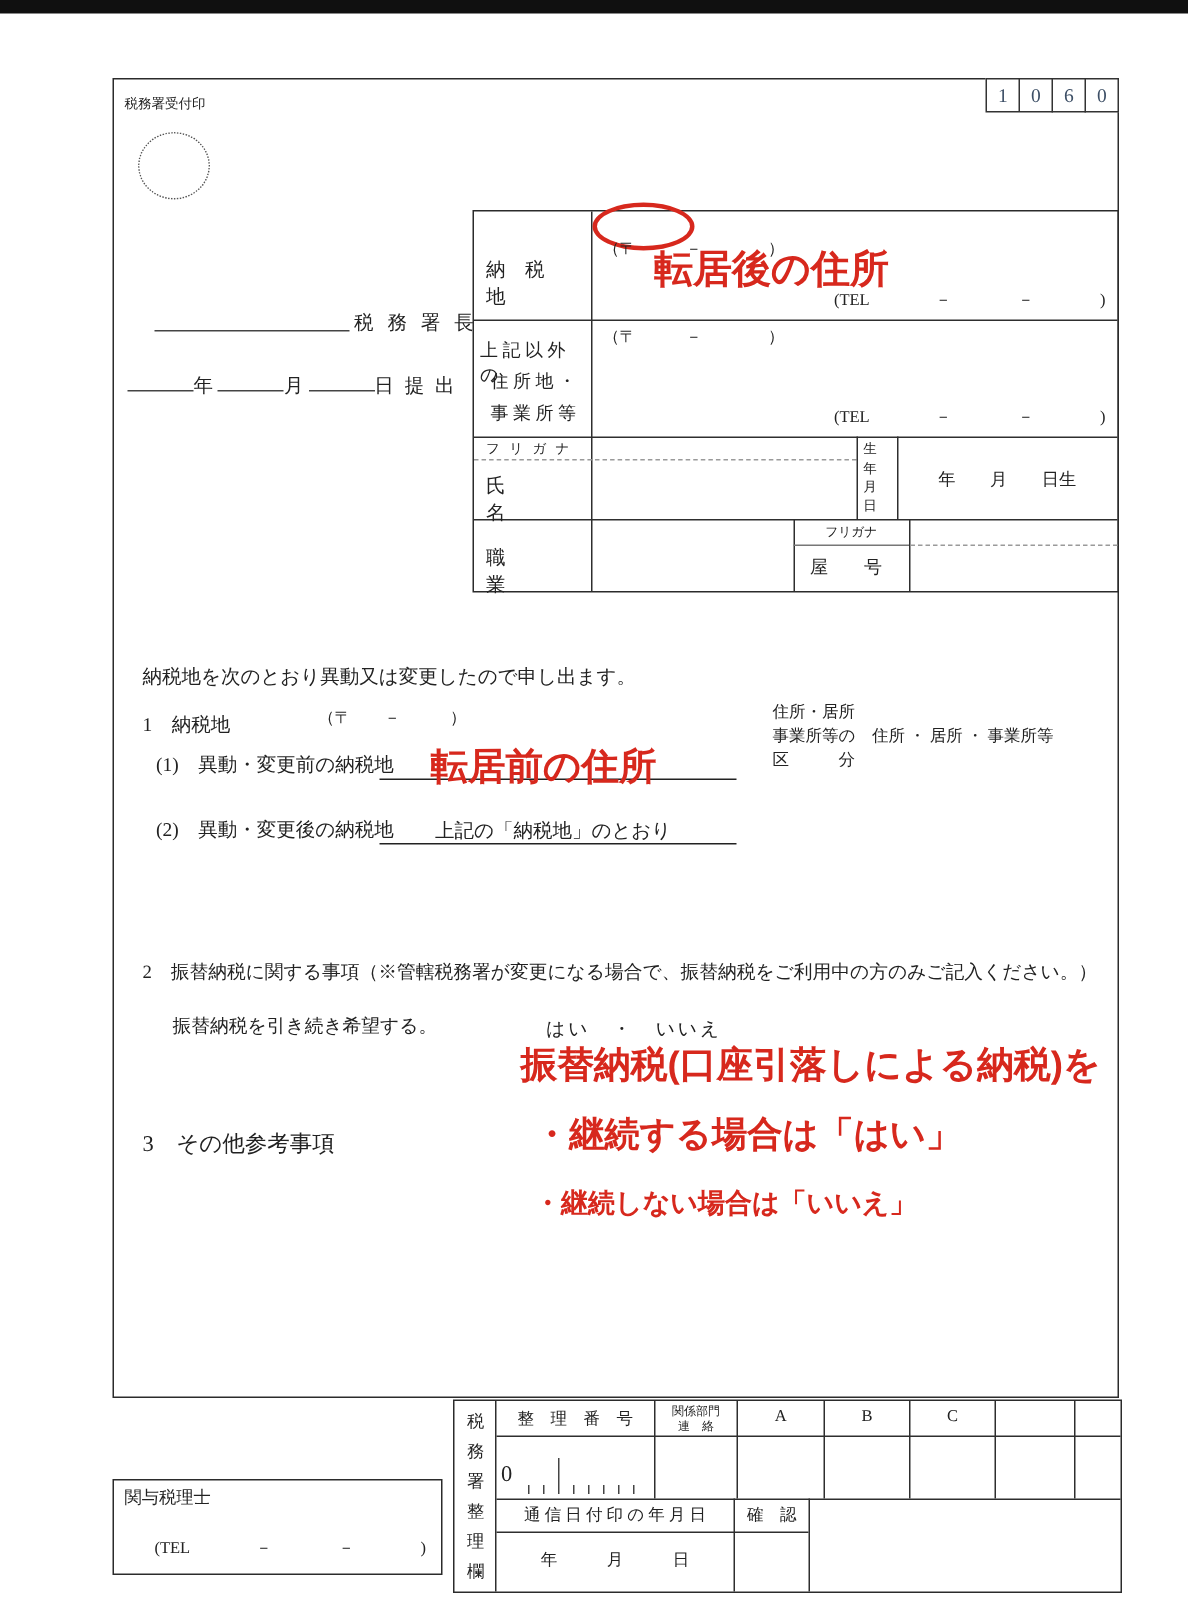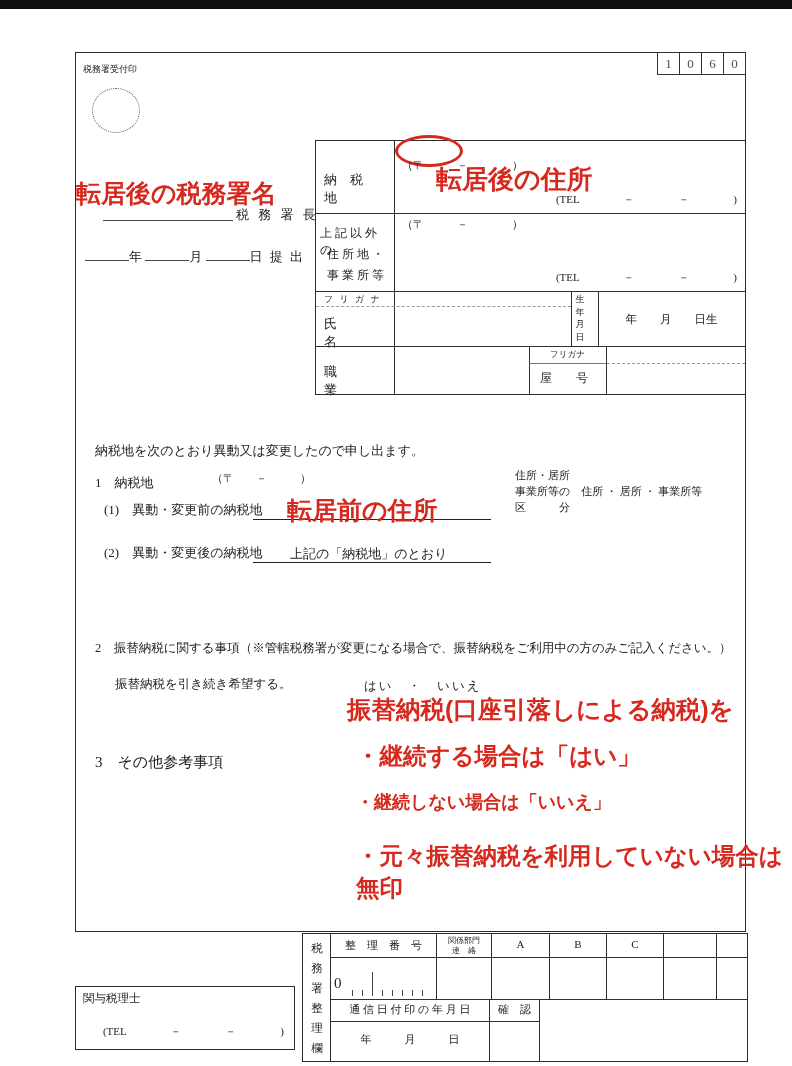--- a/index.html
+++ b/index.html
@@ -39,21 +39,20 @@
     <div class="digit">1</div>
     <div class="digit">0</div>
     <div class="digit">6</div>
     <div class="digit">0</div>
   </div>
 
   <div class="abs" style="left:83px;top:63px;font-size:9px;">税務署受付印</div>
   <div class="stampcircle" style="left:92px;top:88px;"></div>
 
 
-  <div class="abs red" style="left:76px;top:177px;font-size:25px;">転居後の税務署名</div>
 
   <div class="underline" style="left:103px;top:200px;width:130px;height:20px;"></div>
   <div class="abs" style="left:236px;top:206px;font-size:13px;letter-spacing:3px;">税 務 署 長</div>
 
   <div class="abs" style="left:85px;top:248px;font-size:13px;">
     <span class="underline" style="position:static;display:inline-block;width:44px;"></span><span>年</span>
     <span class="underline" style="position:static;display:inline-block;width:44px;"></span><span>月</span>
     <span class="underline" style="position:static;display:inline-block;width:44px;"></span><span style="letter-spacing:2px;">日 提 出</span>
   </div>
 
@@ -115,21 +114,20 @@
   <div class="underline" style="left:253px;top:540px;width:238px;height:22px;border-bottom-color:#222;"></div>
   <div class="abs" style="left:290px;top:545px;font-size:13px;">上記の「納税地」のとおり</div>
 
   <div class="abs" style="left:95px;top:640px;font-size:12.5px;">2　振替納税に関する事項（※管轄税務署が変更になる場合で、振替納税をご利用中の方のみご記入ください。）</div>
   <div class="abs" style="left:115px;top:676px;font-size:12.5px;">振替納税を引き続き希望する。</div>
   <div class="abs" style="left:364px;top:678px;font-size:12.5px;letter-spacing:2px;">はい　・　いいえ</div>
 
   <div class="abs red" style="left:347px;top:693px;font-size:24.5px;">振替納税(口座引落しによる納税)を</div>
   <div class="abs red" style="left:356px;top:740px;font-size:23.5px;">・継続する場合は「はい」</div>
   <div class="abs red" style="left:356px;top:790px;font-size:18px;">・継続しない場合は「いいえ」</div>
-  <div class="abs red" style="left:356px;top:840px;font-size:23.5px;">・元々振替納税を利用していない場合は無印</div>
 
   <div class="abs" style="left:95px;top:753px;font-size:15px;">3　その他参考事項</div>
 
   <div class="box" style="left:75px;top:986px;width:218px;height:62px;">
     <div class="abs" style="left:7px;top:4px;font-size:11.5px;">関与税理士</div>
     <div class="abs" style="right:10px;top:37px;font-size:11px;">(TEL　　　　－　　　　－　　　　)</div>
   </div>
 
   <div class="box" style="left:302px;top:933px;width:444px;height:127px;">
 

